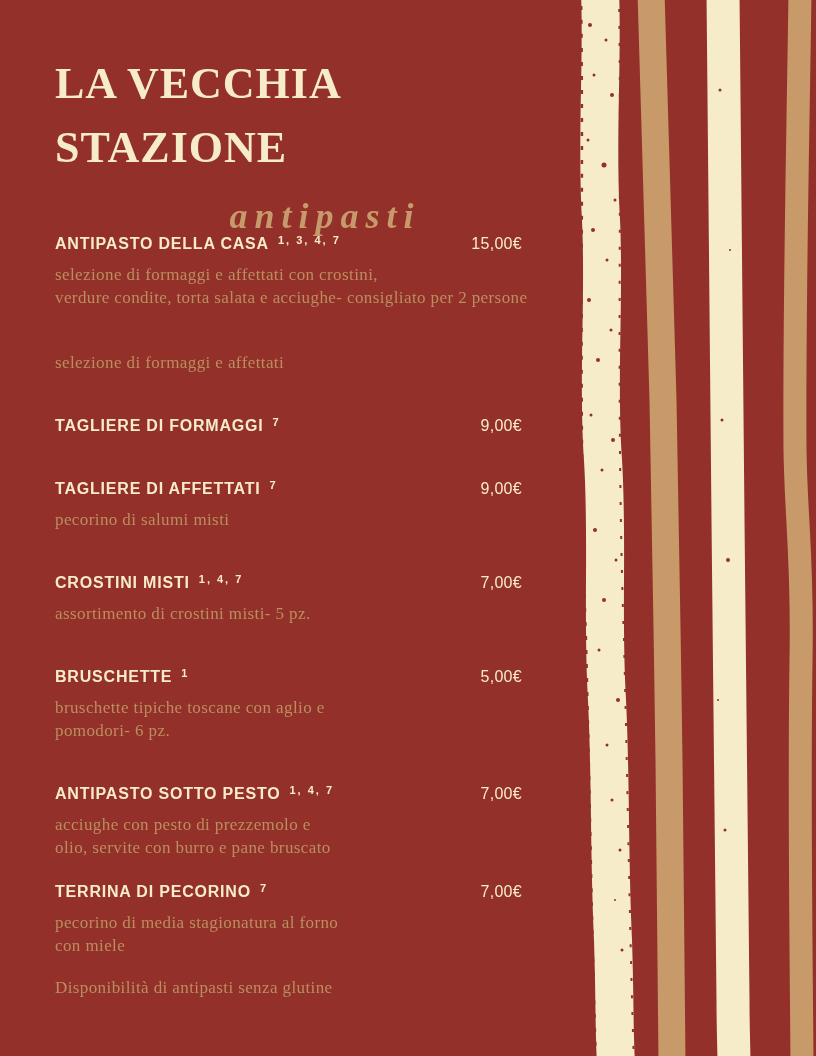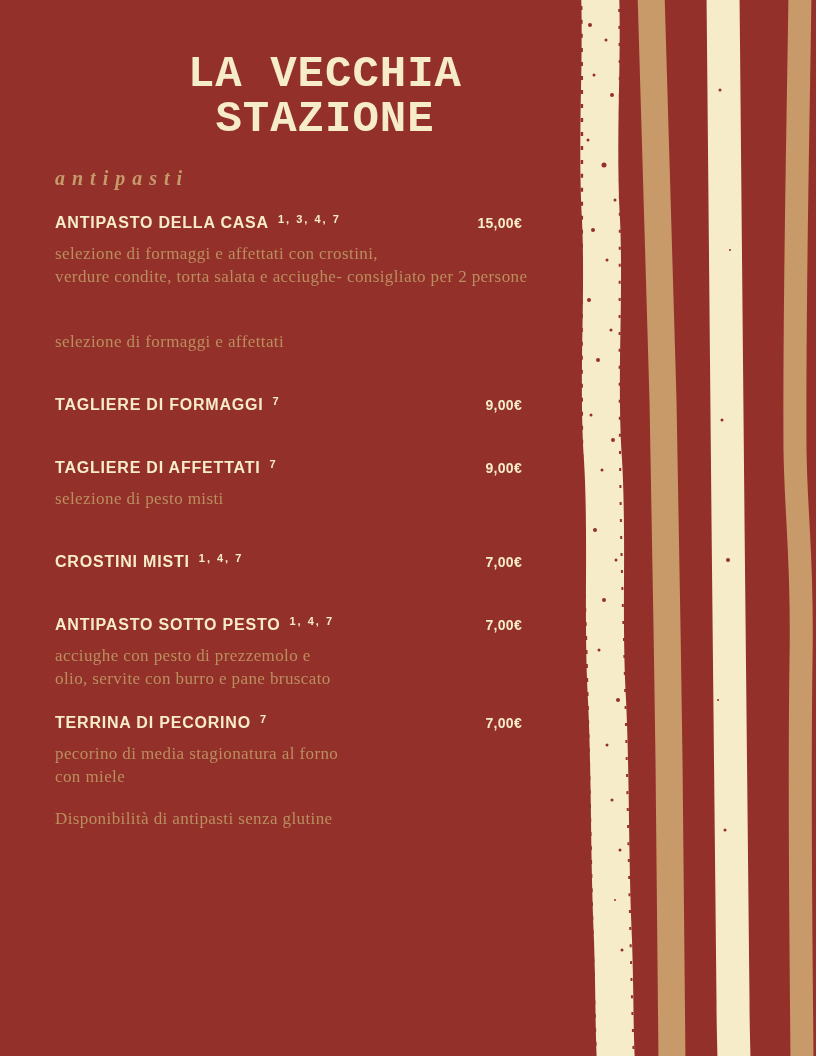--- a/index.html
+++ b/index.html
@@ -26,39 +26,39 @@
     position:absolute;top:0;right:0;
     width:256px;height:1056px;
     display:block;
   }
   .content{
     position:absolute;
     left:55px;top:52px;
     width:540px;
   }
   .title{
-    font-family:Liberation Mono, monospace;
+    font-family:Liberation Serif, serif;
     color:var(--cream);
     font-size:44px;
-    line-height:45px;
+    line-height:64px;
     letter-spacing:1px;
     white-space:pre-line;
-    text-align:center;
   }
   .section-title{
     margin-top:21px;
     font-family:"Liberation Serif", serif;
     font-style:italic;
     color:var(--gold);
-    font-size:20px;
+    font-size:36px;
     line-height:30px;
     letter-spacing:7px;
+    text-align:center;
   }
   .menu{
-    margin-top:20px;
+    margin-top:3px;
   }
   .menu-item{
     margin-bottom:42px;
   }
   .menu-item.mb-small{
     margin-bottom:23px;
   }
   .item-row{
     display:flex;
     justify-content:space-between;
@@ -79,23 +79,23 @@
     font-weight:bold;
     color:var(--cream);
     font-size:11px;
     letter-spacing:2px;
     position:relative;
     top:-5px;
     margin-left:9px;
   }
   .item-price{
     font-family:"Liberation Sans", sans-serif;
-    font-weight:bold;
-    color:var(--cream);
-    font-size:14px;
+    font-weight:normal;
+    color:var(--cream);
+    font-size:16px;
     letter-spacing:0.3px;
     white-space:nowrap;
   }
   .item-desc{
     font-family:"Liberation Serif", serif;
     color:var(--gold-dim);
     font-size:17px;
     line-height:23px;
     letter-spacing:0.4px;
     white-space:pre-line;
@@ -190,30 +190,39 @@
           <span class="item-name"><span>TAGLIERE DI FORMAGGI</span><span class="item-allergens">7</span></span>
           <span class="item-price">9,00€</span>
         </div>
       </div>
 
       <div class="menu-item">
         <div class="item-row">
           <span class="item-name"><span>TAGLIERE DI AFFETTATI</span><span class="item-allergens">7</span></span>
           <span class="item-price">9,00€</span>
         </div>
-        <div class="item-desc">selezione di pesto misti</div>
+        <div class="item-desc">pecorino di salumi misti</div>
       </div>
 
       <div class="menu-item">
         <div class="item-row">
           <span class="item-name"><span>CROSTINI MISTI</span><span class="item-allergens">1, 4, 7</span></span>
           <span class="item-price">7,00€</span>
         </div>
-      </div>
-
+        <div class="item-desc">assortimento di crostini misti- 5 pz.</div>
+      </div>
+
+      <div class="menu-item">
+        <div class="item-row">
+          <span class="item-name"><span>BRUSCHETTE</span><span class="item-allergens">1</span></span>
+          <span class="item-price">5,00€</span>
+        </div>
+        <div class="item-desc">bruschette tipiche toscane con aglio e
+pomodori- 6 pz.</div>
+      </div>
 
       <div class="menu-item mb-small">
         <div class="item-row">
           <span class="item-name"><span>ANTIPASTO SOTTO PESTO</span><span class="item-allergens">1, 4, 7</span></span>
           <span class="item-price">7,00€</span>
         </div>
         <div class="item-desc">acciughe con pesto di prezzemolo e
 olio, servite con burro e pane bruscato</div>
       </div>
 

